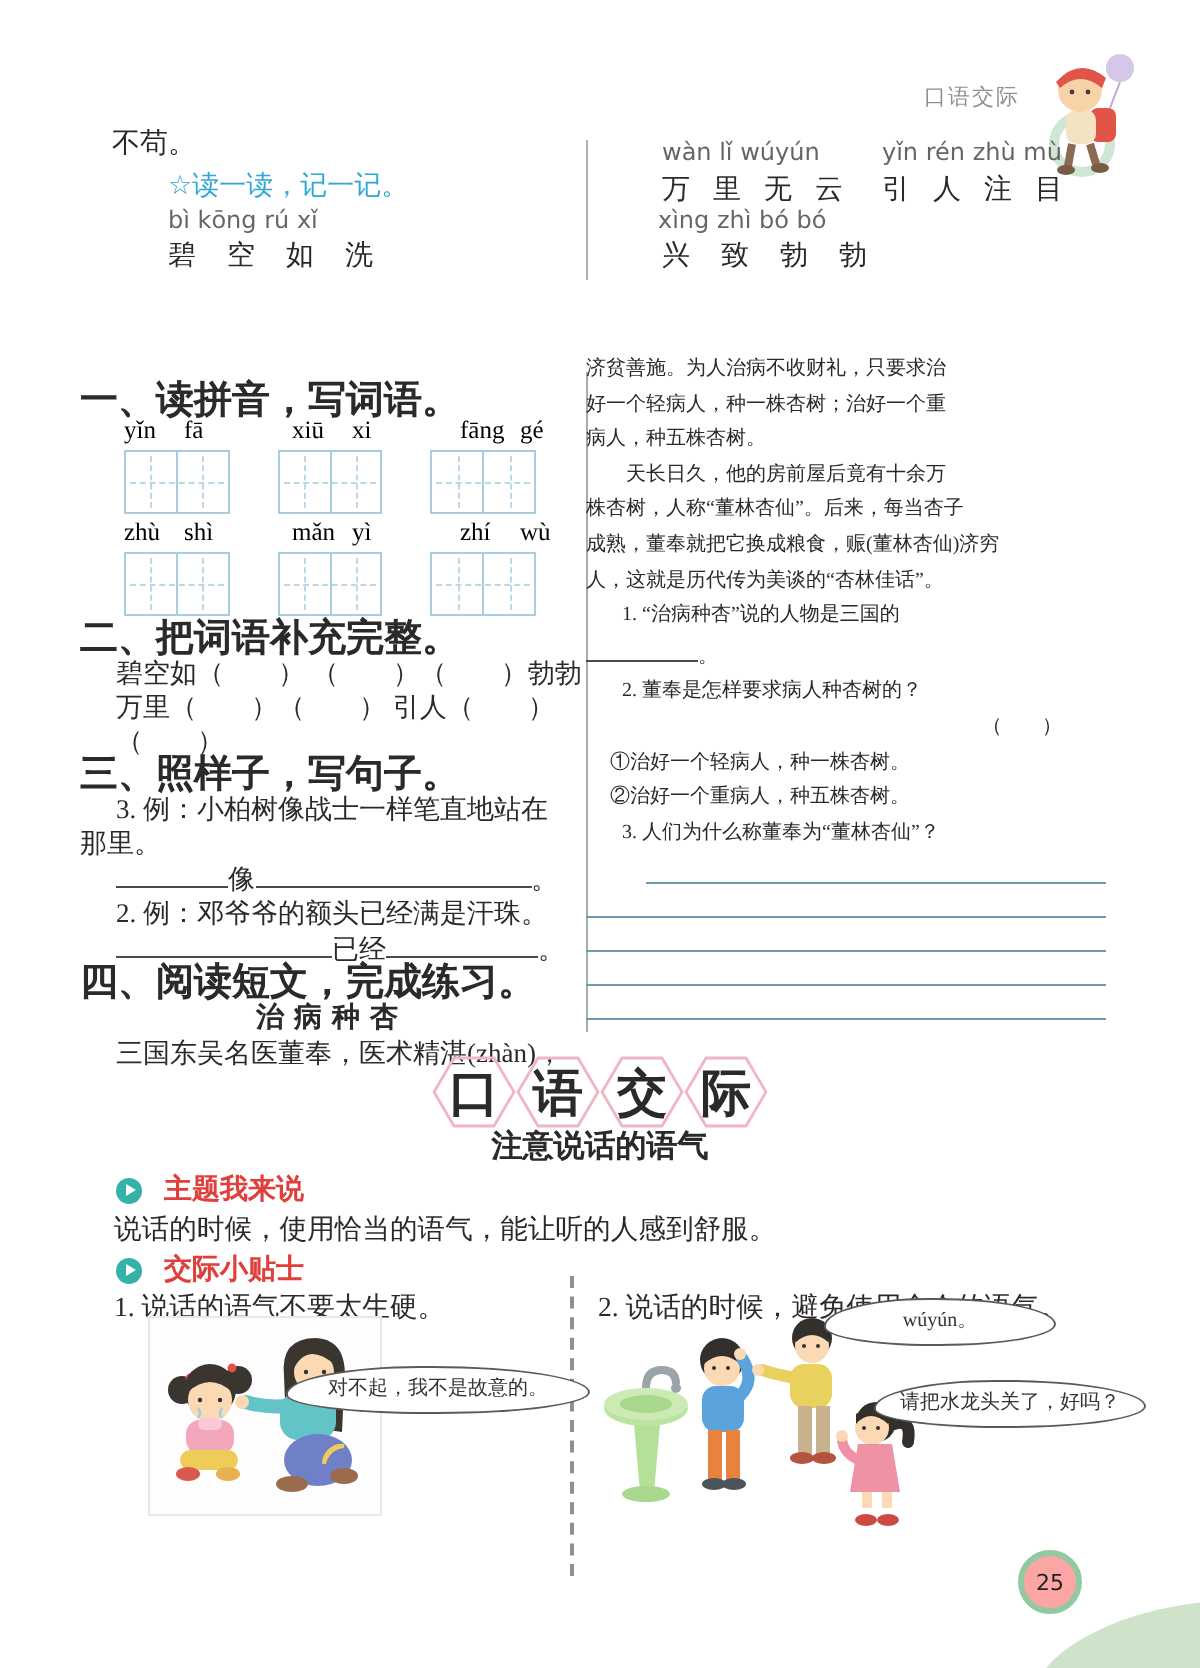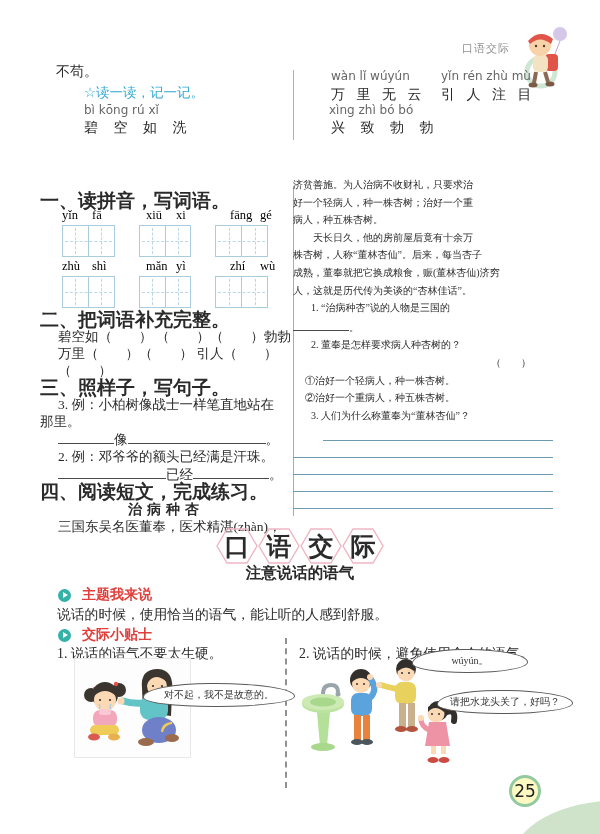--- a/index.html
+++ b/index.html
@@ -83,22 +83,22 @@
   .bubble{position:absolute;background:#fff;border:1.3px solid #5a5a5a;text-align:center;
           font-size:10px;line-height:1.35;padding:4px 6px;color:#333;
           border-radius:46% 54% 52% 48% / 62% 58% 48% 42%;}
   .bubble1{left:143px;top:651px;width:138px;margin-top:32px;}
   .bubble2{left:412px;top:649px;width:102px;}
   .bubble3{left:437px;top:690px;width:122px;}
 
   
   .blob{left:512px;top:800px;width:220px;height:120px;background:#cfe3ca;border-radius:50%;}
   .pagenum{left:509px;top:775px;width:26px;height:26px;border:3px solid #92c9a0;border-radius:50%;
-           background:#fef9c3;display:flex;align-items:center;justify-content:center;
-           font-size:17px;color:#222;}
+           background:#fca5a5;display:flex;align-items:center;justify-content:center;
+           font-size:11px;color:#222;}
 </style>
 </head>
 <body>
 
 <div class="page">
 
   <div class="abs corner-label sans">口语交际</div>
   <div class="abs mascot">
     <svg width="58" height="68" viewBox="0 0 58 68">
       <circle cx="46" cy="10" r="7" fill="#d4c7e8"></circle>

